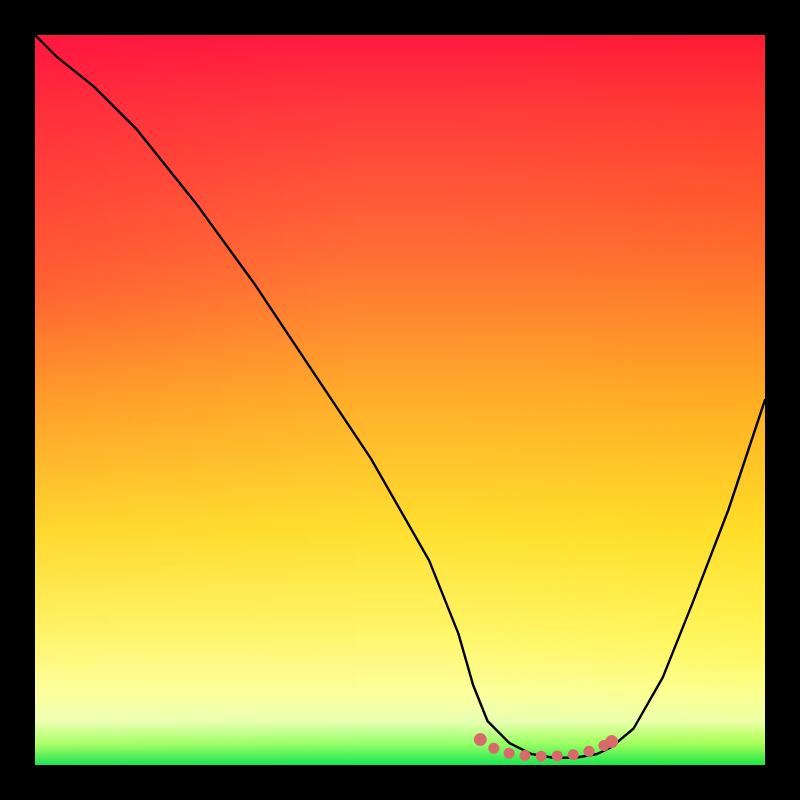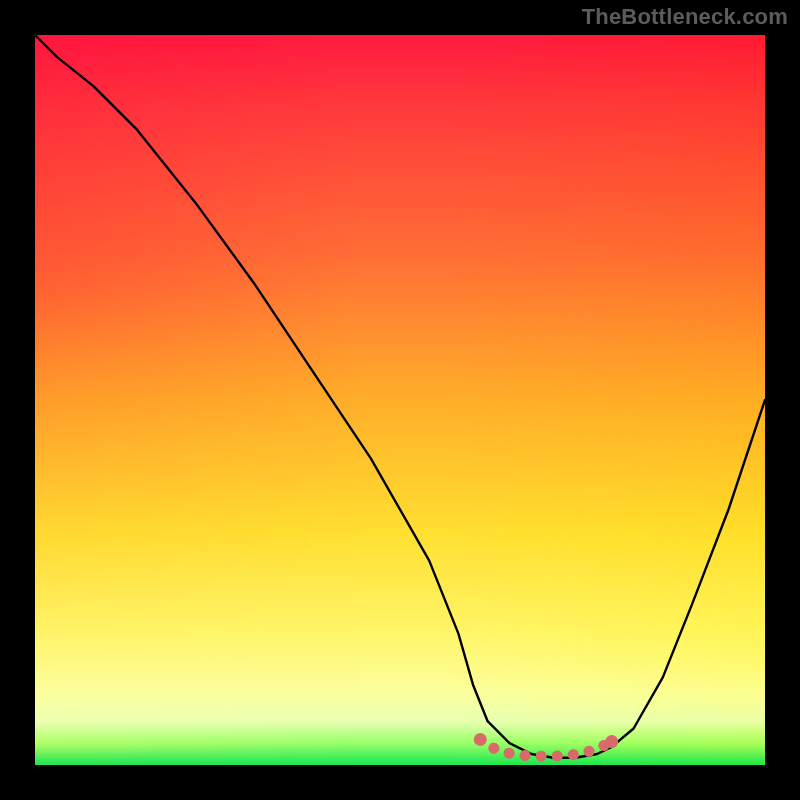--- a/index.html
+++ b/index.html
@@ -62,21 +62,20 @@
     position: absolute;
     inset: 0;
     width: 100%;
     height: 100%;
   }
 </style>
 </head>
 <body>
 
 <div class="frame">
-  <div class="watermark">TheBottleneck.com</div>
 
   <div class="plot">
     <div class="gradient"></div>
     <svg class="curve" viewBox="0 0 730 730" preserveAspectRatio="none">
       <path id="curve-path" fill="none" stroke="#000000" stroke-width="2.4" stroke-linecap="round" stroke-linejoin="round" d="M0.0 0.0 L21.9 21.9 L58.4 51.1 L102.2 94.9 L160.6 167.9 L219.0 248.2 L277.4 335.8 L335.8 423.4 L394.2 525.6 L423.4 598.6 L438.0 649.7 L452.6 686.2 L474.5 708.1 L496.4 719.0 L518.3 722.7 L540.2 722.7 L562.1 719.0 L576.7 711.8 L598.6 693.5 L627.8 642.4 L657.0 569.4 L693.5 474.5 L730.0 365.0"></path>
       <g id="marker-group">
           <path d="M445.3 704.5 L459.9 713.9 L474.5 718.3 L489.1 720.5 L503.7 721.2 L518.3 721.2 L532.9 720.5 L547.5 718.3 L562.1 713.9 L576.7 706.6" fill="none" stroke="#d86a6a" stroke-width="11" stroke-linecap="round" stroke-linejoin="round" stroke-dasharray="0.1 16"></path>
           <circle cx="445.3" cy="704.5" r="6.5" fill="#d86a6a"></circle>
           <circle cx="576.7" cy="706.6" r="6.5" fill="#d86a6a"></circle>
         </g>

